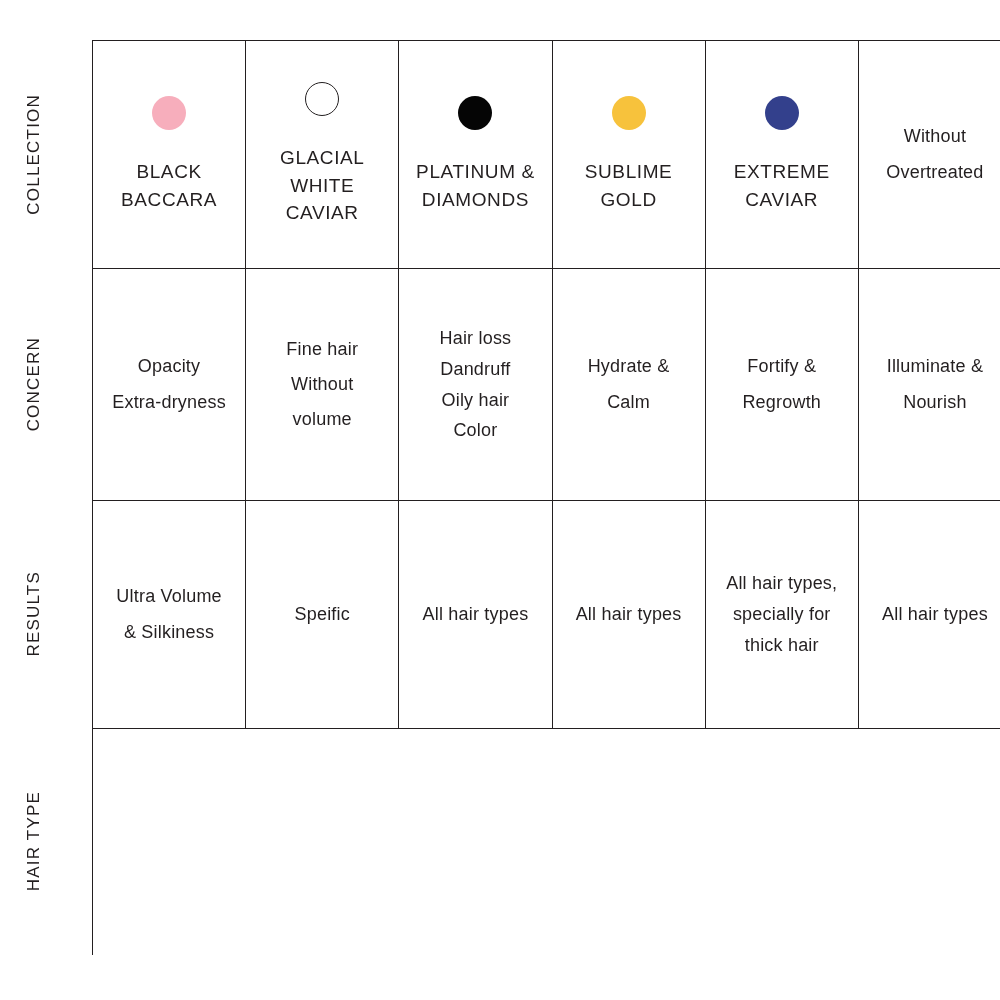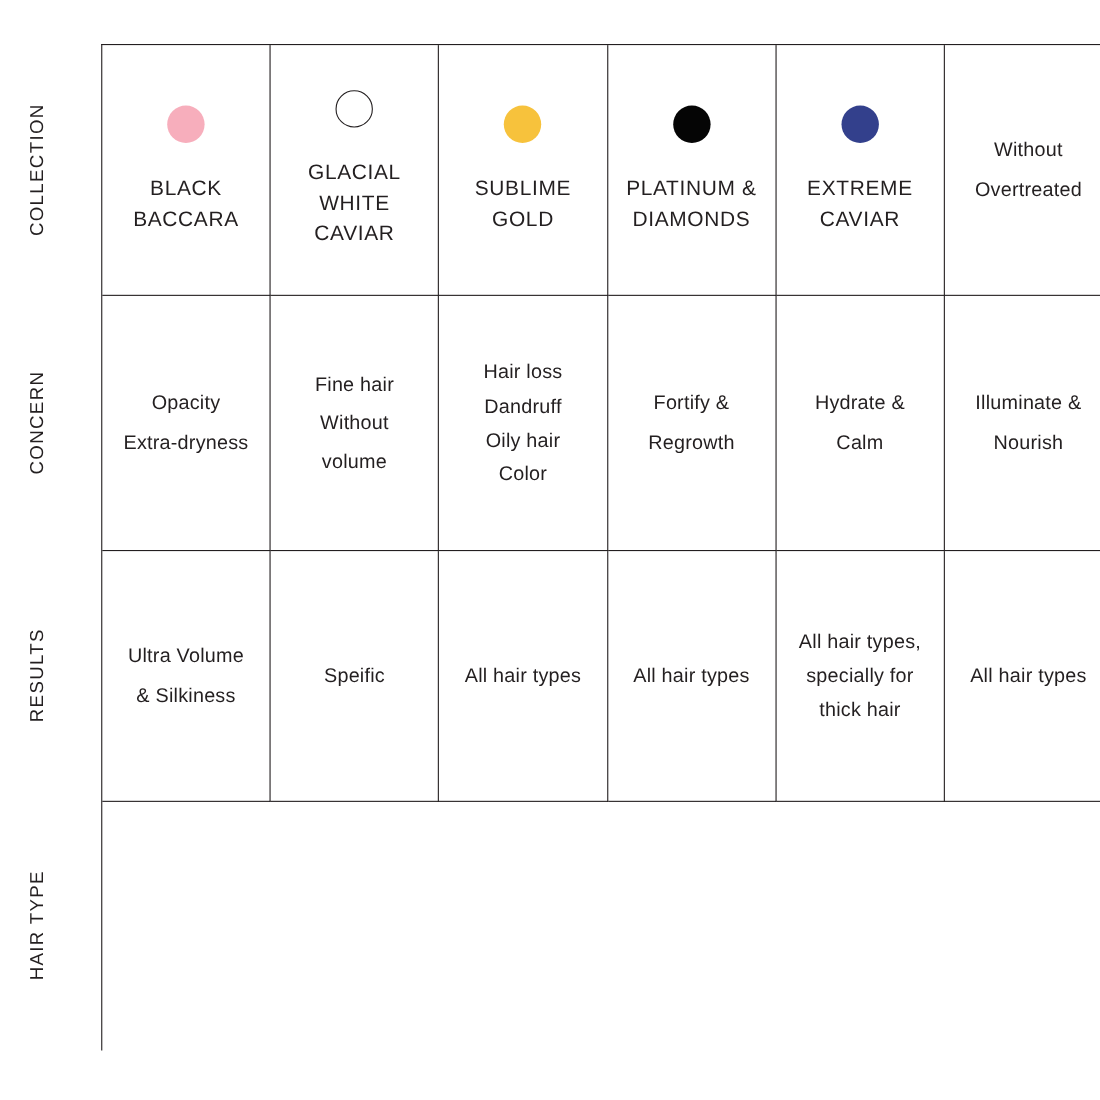--- a/index.html
+++ b/index.html
@@ -128,28 +128,28 @@
       <div class="collection-name">BLACK
 BACCARA</div>
     </div>
     <div class="cell">
       <div class="swatch outline" style="background:#ffffff"></div>
       <div class="collection-name">GLACIAL
 WHITE
 CAVIAR</div>
     </div>
     <div class="cell">
+      <div class="swatch" style="background:#050505"></div>
+      <div class="collection-name">PLATINUM &amp;
+DIAMONDS</div>
+    </div>
+    <div class="cell">
       <div class="swatch" style="background:#f7c23c"></div>
       <div class="collection-name">SUBLIME
 GOLD</div>
-    </div>
-    <div class="cell">
-      <div class="swatch" style="background:#050505"></div>
-      <div class="collection-name">PLATINUM &amp;
-DIAMONDS</div>
     </div>
     <div class="cell">
       <div class="swatch" style="background:#33408c"></div>
       <div class="collection-name">EXTREME
 CAVIAR</div>
     </div>
 
     <div class="cell">
       <div class="body-text">Without
 Overtreated</div>
@@ -164,26 +164,26 @@
 volume</div>
     </div>
     <div class="cell">
       <div class="body-text tight">Hair loss
 Dandruff
 Oily hair
 Color</div>
     </div>
 
     <div class="cell">
+      <div class="body-text">Hydrate &amp;
+Calm</div>
+    </div>
+    <div class="cell">
       <div class="body-text">Fortify &amp;
 Regrowth</div>
-    </div>
-    <div class="cell">
-      <div class="body-text">Hydrate &amp;
-Calm</div>
     </div>
     <div class="cell">
       <div class="body-text">Illuminate &amp;
 Nourish</div>
     </div>
     <div class="cell">
       <div class="body-text">Ultra Volume
 &amp; Silkiness</div>
     </div>
     <div class="cell">

